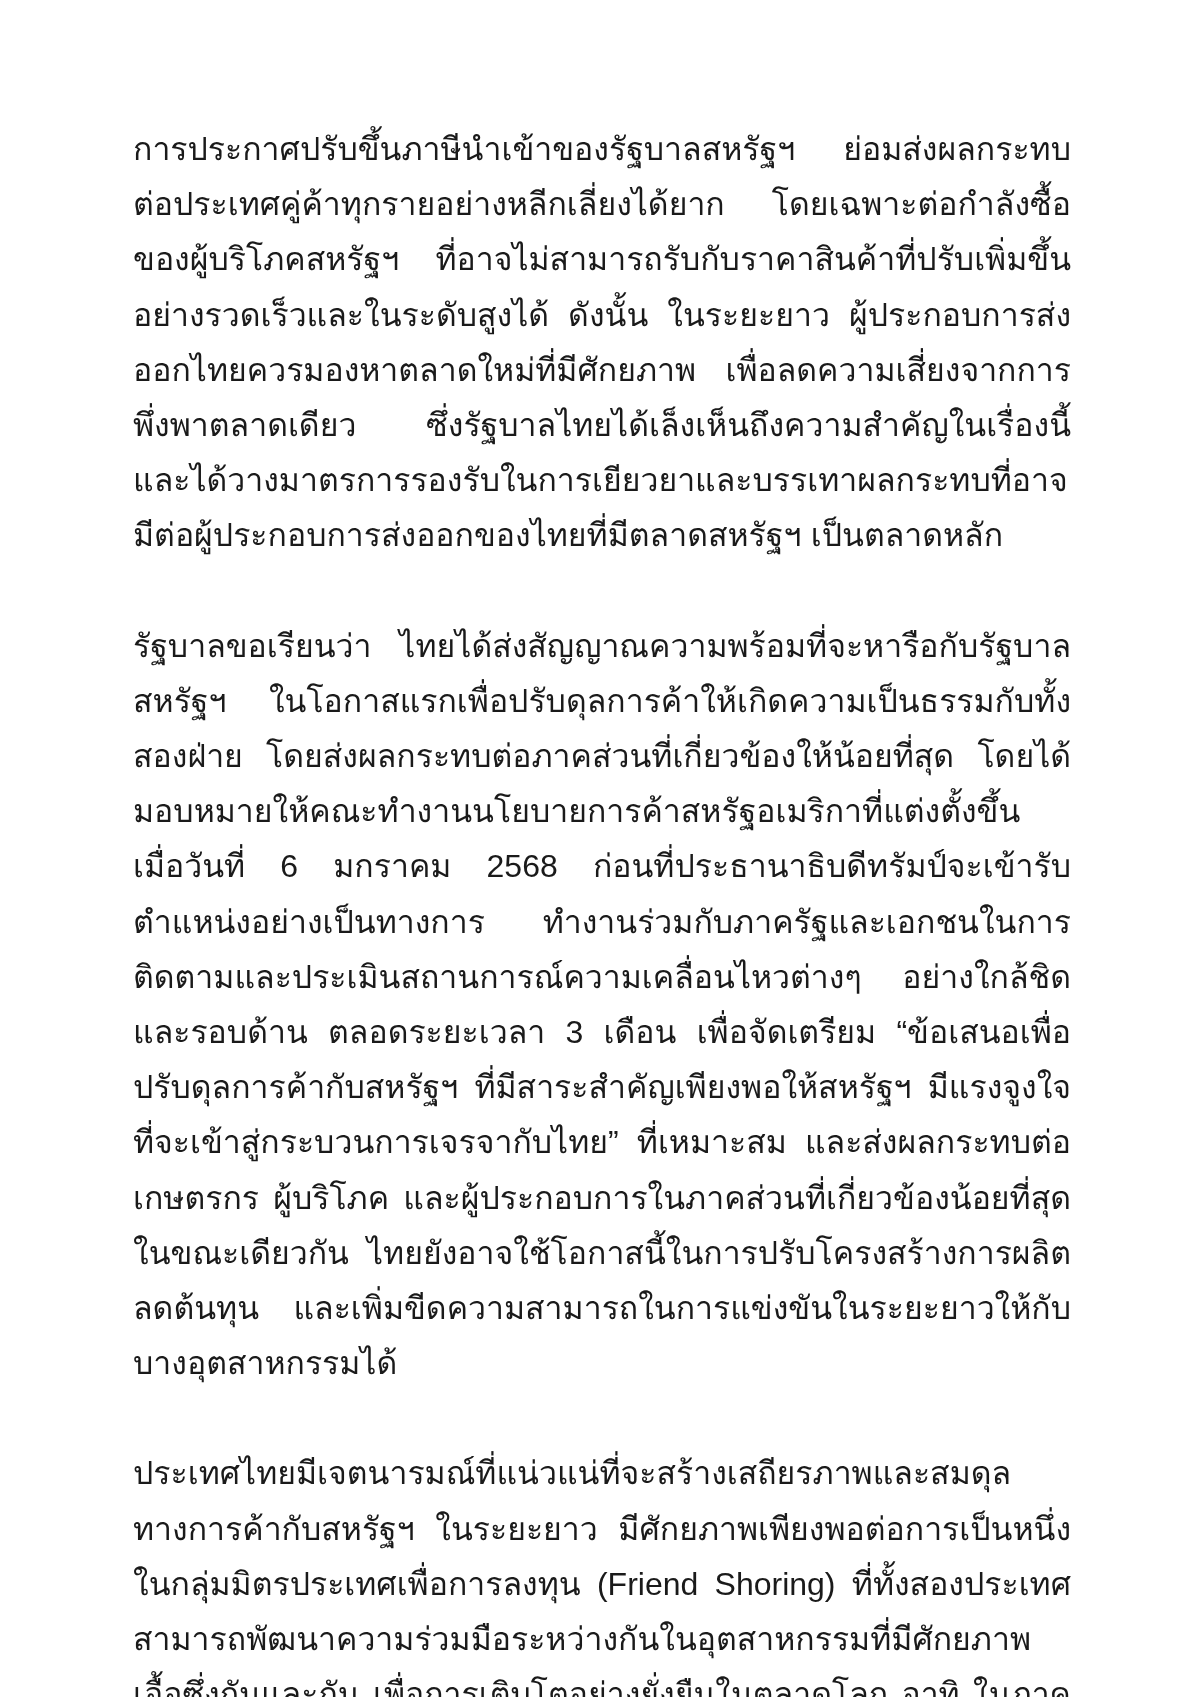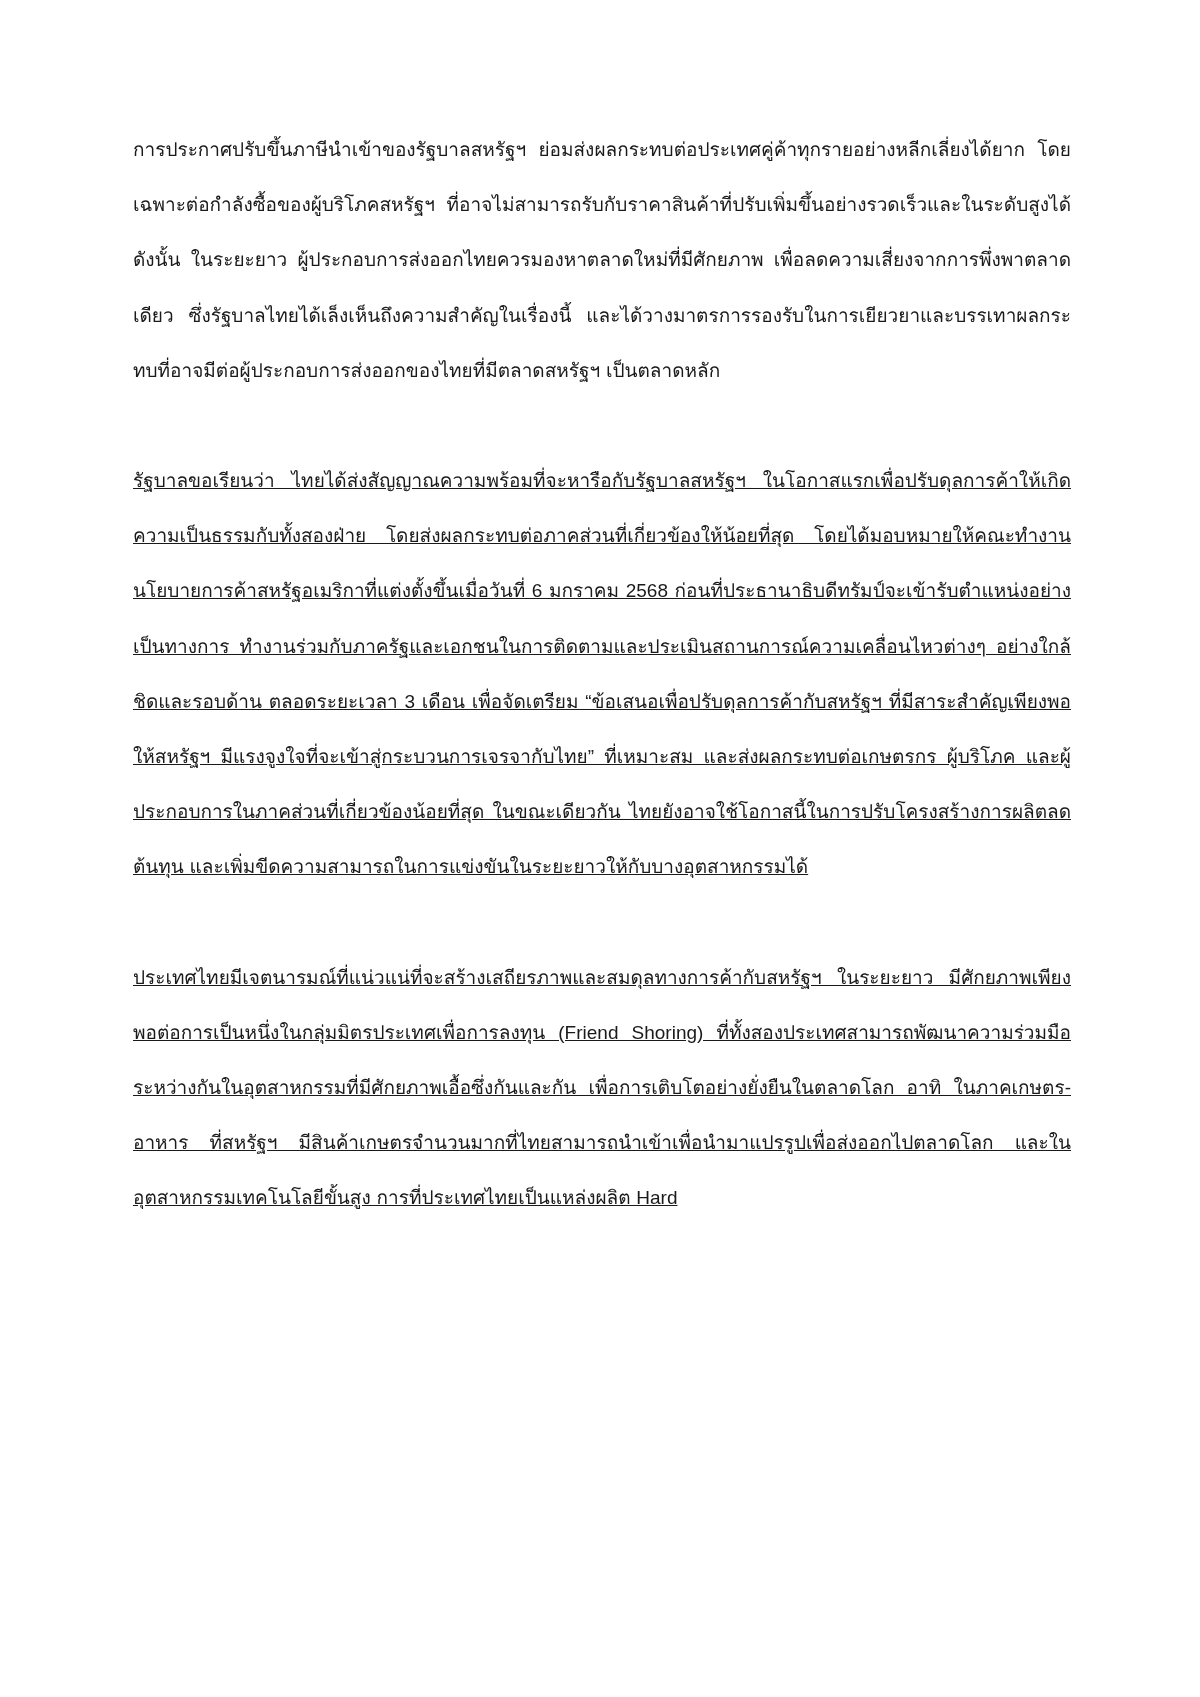--- a/index.html
+++ b/index.html
@@ -22,33 +22,32 @@
   }
   .doc-body {
     position: absolute;
     left: 133px;
     top: 122px;
     width: 938px;
   }
   .para {
     margin: 0;
     padding: 0;
-    font-size: 19px;
+    font-size: 32px;
     line-height: 55.2px;
     color: #1a1a1a;
     text-align: justify;
     text-justify: inter-word;
     word-spacing: 0.5px;
     letter-spacing: 0px;
     font-weight: 400;
     -webkit-font-smoothing: antialiased;
   }
   .para + .para {
     margin-top: 55px;
-    text-decoration: underline;
   }
   
   .para:last-child {
     text-align: justify;
   }
 </style>
 </head>
 <body>
 
 <div class="page">

